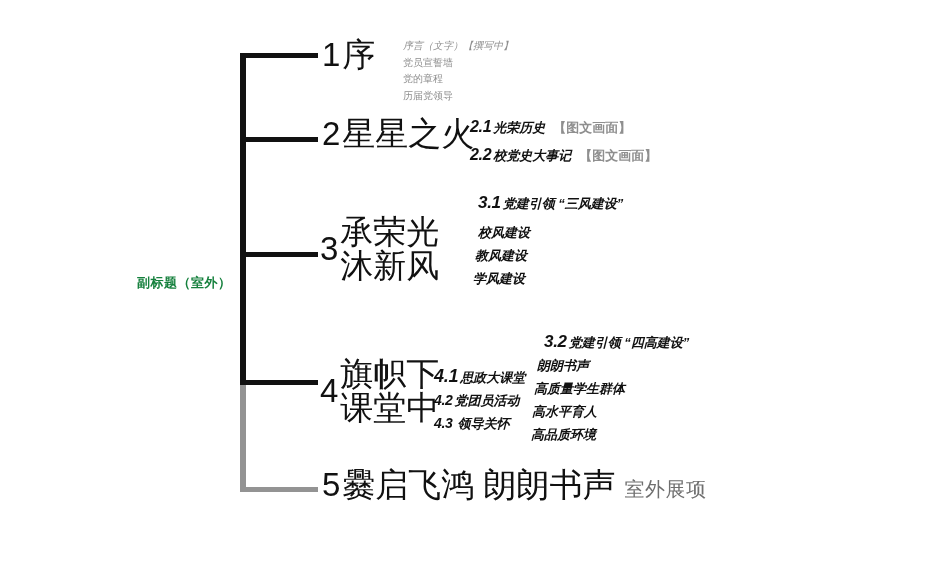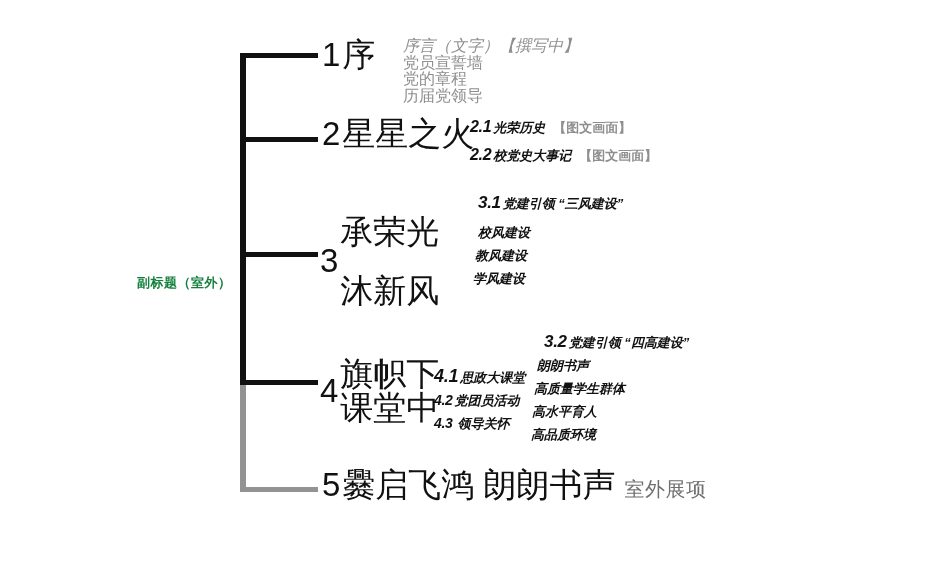--- a/index.html
+++ b/index.html
@@ -85,21 +85,21 @@
     font-size: 20px;
     color: #6f6f6f;
     padding-left: 9px;
     letter-spacing: 0.5px;
   }
 
   
   .gray-list {
     position: absolute;
     color: #8f8f8f;
-    font-size: 16px;
+    font-size: 10px;
     line-height: 16.5px;
     white-space: nowrap;
     font-style: italic;
     font-family: "Liberation Sans", "DejaVu Sans", sans-serif;
   }
   .gray-list .row { display: block; }
   .gray-list .row.plain { font-style: normal; }
 
   
   .sub-block { position: absolute; white-space: nowrap; }
@@ -176,21 +176,21 @@
       <span class="sub-num">2.1</span><span class="sub-text">光荣历史</span><span class="sub-tag">【图文画面】</span>
     </span>
     <span class="sub-row" style="display:block; margin-top:9px;">
       <span class="sub-num">2.2</span><span class="sub-text">校党史大事记</span><span class="sub-tag">【图文画面】</span>
     </span>
   </div>
 
   <div class="sec-title two-line" style="left:320px; top:215px;">
     <span class="sec-num">3</span><span class="stack">
       <span class="sec-word" style="display:block;">承荣光</span>
-      <span class="sec-word" style="display:block;margin-top:25px;">沐新风</span>
+      <span class="sec-word" style="display:block;">沐新风</span>
     </span>
   </div>
 
   <div class="sub-block" style="left:478px; top:193px;">
     <span class="sub-row">
       <span class="sub-num" style="font-size:17px;">3.1</span><span class="sub-text">党建引领 “三风建设”</span>
     </span>
   </div>
 
   <div class="sub-block" style="left:473px; top:221px; line-height:23px;">

